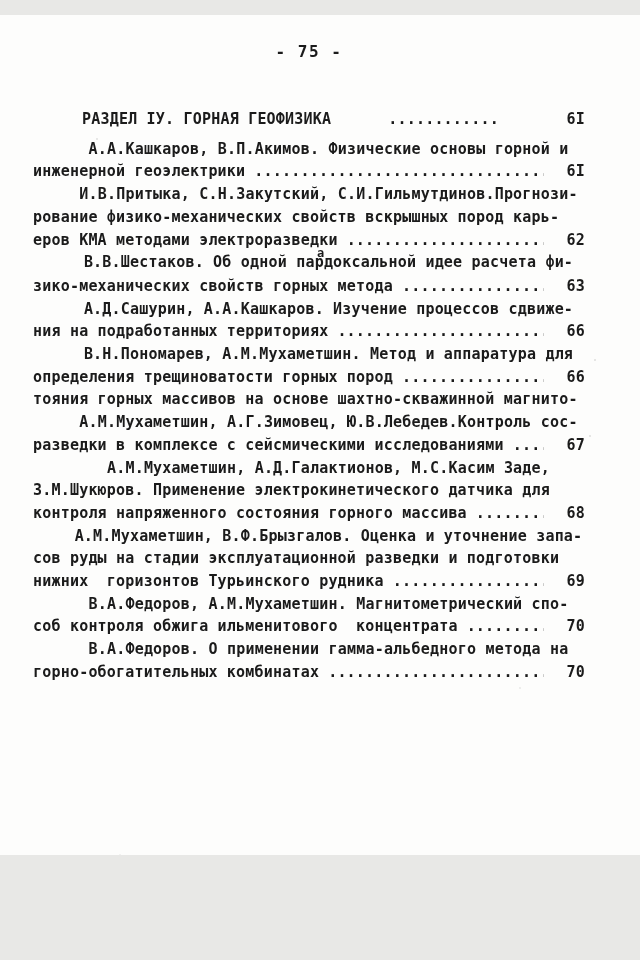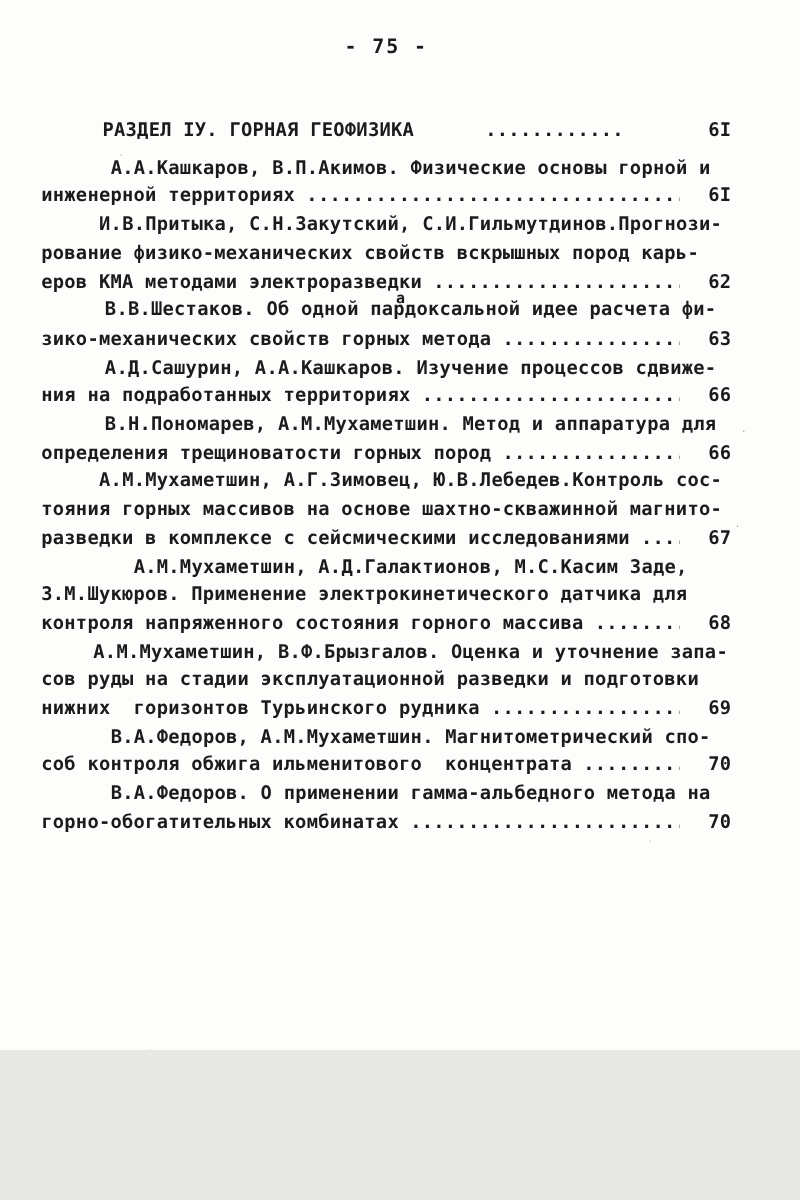--- a/index.html
+++ b/index.html
@@ -5,21 +5,21 @@
 <style>
   html, body {
     margin: 0;
     padding: 0;
     background: #e8e8e6;
   }
   .page {
     position: relative;
     width: 640px;
     height: 840px;
-    margin: 0 auto;
+    margin: 15px auto;
     background-color: #fdfdfc;
     
     background-image:
       radial-gradient(circle 1px at 97px 124px, #9a9a98 0%, transparent 90%),
       radial-gradient(circle 1px at 595px 345px, #8f8f8d 0%, transparent 90%),
       radial-gradient(circle 1px at 590px 421px, #8f8f8d 0%, transparent 90%),
       radial-gradient(circle 1px at 520px 673px, #b5b5b2 0%, transparent 90%),
       radial-gradient(circle 1px at 120px 840px, #c9c9c6 0%, transparent 90%),
       radial-gradient(circle 1px at 430px 905px, #cfcfcc 0%, transparent 90%);
     color: #1b1b1b;
@@ -74,32 +74,32 @@
 </style>
 </head>
 <body>
 
 <div class="page">
   <div class="running-head">- 75 -</div>
 
   <div class="toc" id="toc">
       <div class="line indent-section"><span class="txt">РАЗДЕЛ IУ. ГОРНАЯ ГЕОФИЗИКА</span><span class="leader">................................................................................</span><span class="pagenum">6I</span></div>
       <div class="line indent-para"><span class="txt">А.А.Кашкаров, В.П.Акимов. Физические основы горной и</span></div>
-      <div class="line"><span class="txt">инженерной территориях</span><span class="leader">................................................................................</span><span class="pagenum">6I</span></div>
+      <div class="line"><span class="txt">инженерной геоэлектрики</span><span class="leader">................................................................................</span><span class="pagenum">6I</span></div>
       <div class="line indent-para"><span class="txt">И.В.Притыка, С.Н.Закутский, С.И.Гильмутдинов.Прогнози-</span></div>
       <div class="line"><span class="txt">рование физико-механических свойств вскрышных пород карь-</span></div>
       <div class="line"><span class="txt">еров КМА методами электроразведки</span><span class="leader">................................................................................</span><span class="pagenum">62</span></div>
       <div class="line indent-para"><span class="txt">В.В.Шестаков. Об одной пар</span><span class="ins">а</span><span class="txt">доксальной идее расчета фи-</span></div>
       <div class="line"><span class="txt">зико-механических свойств горных метода</span><span class="leader">................................................................................</span><span class="pagenum">63</span></div>
       <div class="line indent-para"><span class="txt">А.Д.Сашурин, А.А.Кашкаров. Изучение процессов сдвиже-</span></div>
       <div class="line"><span class="txt">ния на подработанных территориях</span><span class="leader">................................................................................</span><span class="pagenum">66</span></div>
       <div class="line indent-para"><span class="txt">В.Н.Пономарев, А.М.Мухаметшин. Метод и аппаратура для</span></div>
       <div class="line"><span class="txt">определения трещиноватости горных пород</span><span class="leader">................................................................................</span><span class="pagenum">66</span></div>
+      <div class="line"><span class="txt">тояния горных массивов на основе шахтно-скважинной магнито-</span></div>
       <div class="line indent-para"><span class="txt">А.М.Мухаметшин, А.Г.Зимовец, Ю.В.Лебедев.Контроль сос-</span></div>
-      <div class="line"><span class="txt">тояния горных массивов на основе шахтно-скважинной магнито-</span></div>
       <div class="line"><span class="txt">разведки в комплексе с сейсмическими исследованиями</span><span class="leader">................................................................................</span><span class="pagenum">67</span></div>
       <div class="line indent-para"><span class="txt">А.М.Мухаметшин, А.Д.Галактионов, М.С.Касим Заде,</span></div>
       <div class="line"><span class="txt">З.М.Шукюров. Применение электрокинетического датчика для</span></div>
       <div class="line"><span class="txt">контроля напряженного состояния горного массива</span><span class="leader">................................................................................</span><span class="pagenum">68</span></div>
       <div class="line indent-para"><span class="txt">А.М.Мухаметшин, В.Ф.Брызгалов. Оценка и уточнение запа-</span></div>
       <div class="line"><span class="txt">сов руды на стадии эксплуатационной разведки и подготовки</span></div>
       <div class="line"><span class="txt">нижних  горизонтов Турьинского рудника</span><span class="leader">................................................................................</span><span class="pagenum">69</span></div>
       <div class="line indent-para"><span class="txt">В.А.Федоров, А.М.Мухаметшин. Магнитометрический спо-</span></div>
       <div class="line"><span class="txt">соб контроля обжига ильменитового  концентрата</span><span class="leader">................................................................................</span><span class="pagenum">70</span></div>
       <div class="line indent-para"><span class="txt">В.А.Федоров. О применении гамма-альбедного метода на</span></div>

